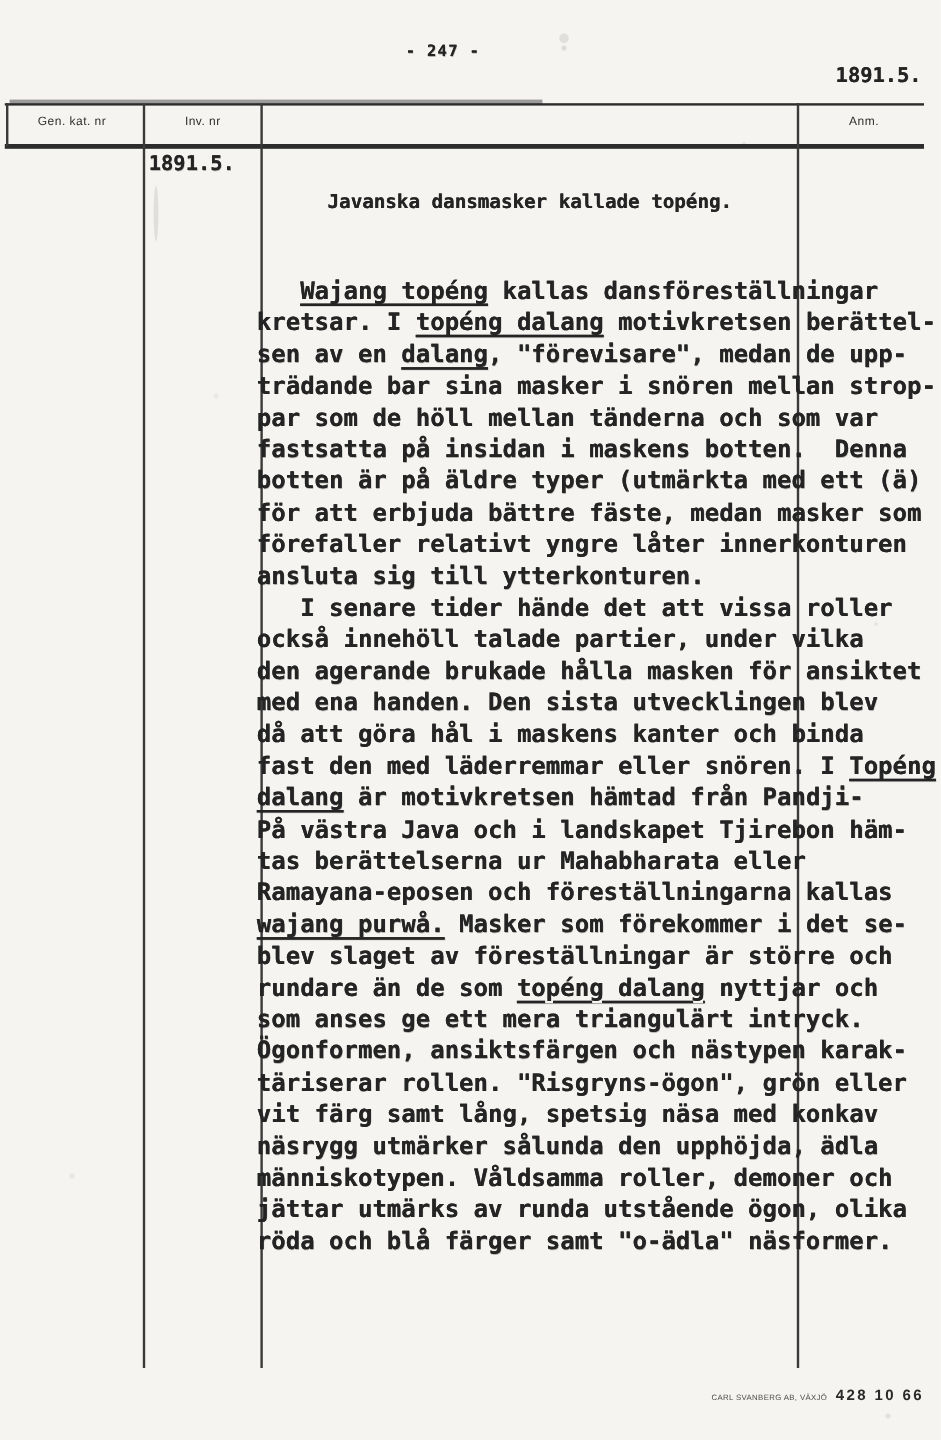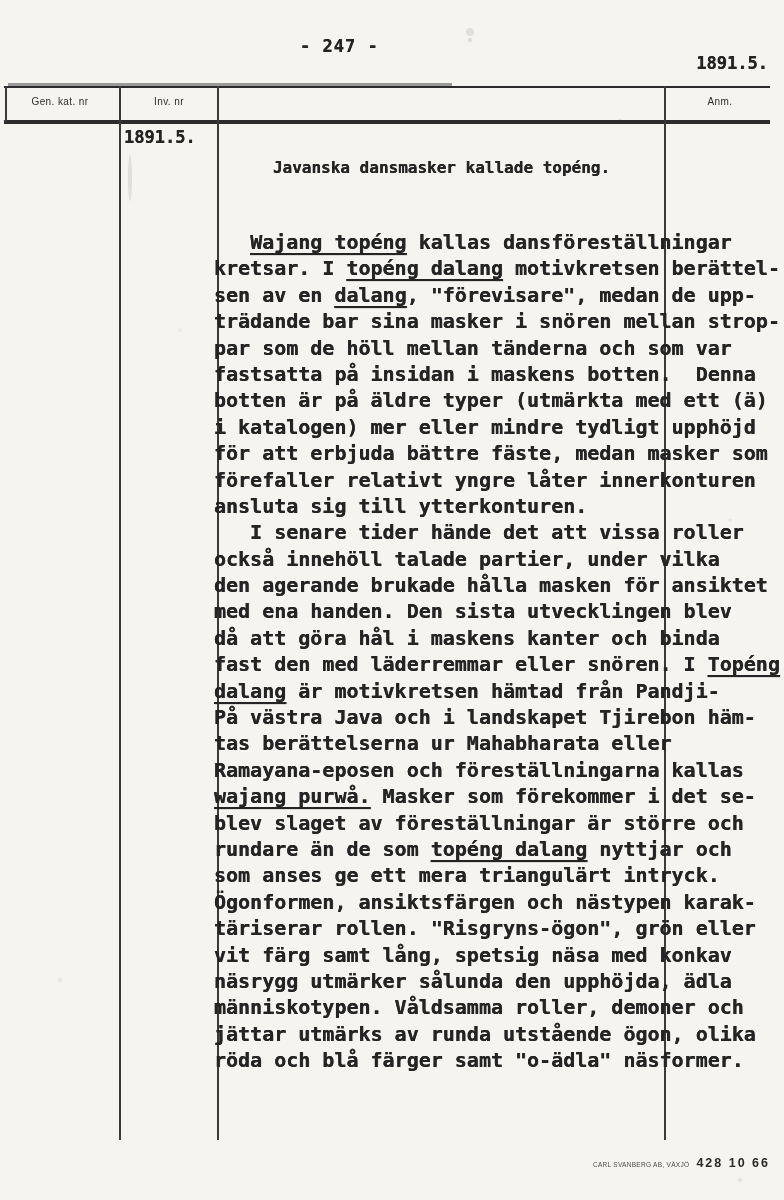--- a/index.html
+++ b/index.html
@@ -15,21 +15,21 @@
       radial-gradient(circle at 740px 1180px,rgba(90,90,90,.14) 1px, transparent 3px);
     font-family:"DejaVu Sans Mono", monospace;
     color:#242424;
   }
   .tw {
     font-family:"DejaVu Sans Mono", monospace; font-weight:700; color:#242424;
     text-shadow:0 0 .5px rgba(25,25,25,.85), .4px .4px 0 rgba(25,25,25,.3);
   }
   .sans { font-family:"Liberation Sans", sans-serif; color:#2e2e2e; }
 
-  .page-number { position:absolute; top:36px; left:300px; width:100px; text-align:left; font-size:17px; letter-spacing:1px; }
+  .page-number { position:absolute; top:36px; left:300px; width:100px; text-align:right; font-size:13px; letter-spacing:1px; }
   .ref-top { position:absolute; top:53px; right:16px; font-size:17px; }
 
   
   .hline { position:absolute; background:#2c2c2c; }
   .hline.gray { background:#9a9a9a; }
   .vline { position:absolute; width:2px; background:#3a3a3a; }
 
   .col-head { position:absolute; top:96px; font-size:10px; letter-spacing:.4px; text-align:center; }
 
   .inv-value { position:absolute; top:127px; left:124px; font-size:17px; }
@@ -70,21 +70,20 @@
   <div class="doc-title tw">Javanska dansmasker kallade topéng.</div>
 
   <div class="body-text tw">
       <div class="tline"><span class="">   </span><span class="u">Wajang topéng</span><span class=""> kallas dansföreställningar</span></div>
       <div class="tline"><span class="">kretsar. I </span><span class="u">topéng dalang</span><span class=""> motivkretsen berättel-</span></div>
       <div class="tline"><span class="">sen av en </span><span class="u">dalang</span><span class="">, "förevisare", medan de upp-</span></div>
       <div class="tline"><span class="">trädande bar sina masker i snören mellan strop-</span></div>
       <div class="tline"><span class="">par som de höll mellan tänderna och som var</span></div>
       <div class="tline"><span class="">fastsatta på insidan i maskens botten.  Denna</span></div>
       <div class="tline"><span class="">botten är på äldre typer (utmärkta med ett (ä)</span></div>
-      <div class="tline"><span class="">i katalogen) mer eller mindre tydligt upphöjd</span></div>
       <div class="tline"><span class="">för att erbjuda bättre fäste, medan masker som</span></div>
       <div class="tline"><span class="">förefaller relativt yngre låter innerkonturen</span></div>
       <div class="tline"><span class="">ansluta sig till ytterkonturen.</span></div>
       <div class="tline"><span class="">   I senare tider hände det att vissa roller</span></div>
       <div class="tline"><span class="">också innehöll talade partier, under vilka</span></div>
       <div class="tline"><span class="">den agerande brukade hålla masken för ansiktet</span></div>
       <div class="tline"><span class="">med ena handen. Den sista utvecklingen blev</span></div>
       <div class="tline"><span class="">då att göra hål i maskens kanter och binda</span></div>
       <div class="tline"><span class="">fast den med läderremmar eller snören. I </span><span class="u">Topéng</span></div>
       <div class="tline"><span class="u">dalang</span><span class=""> är motivkretsen hämtad från Pandji-</span></div>

